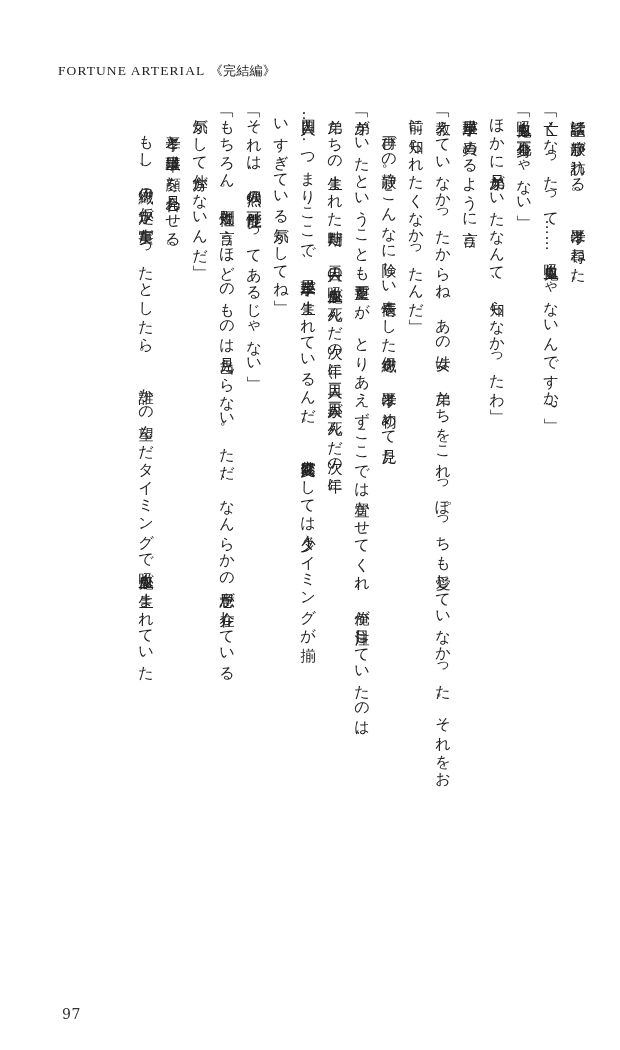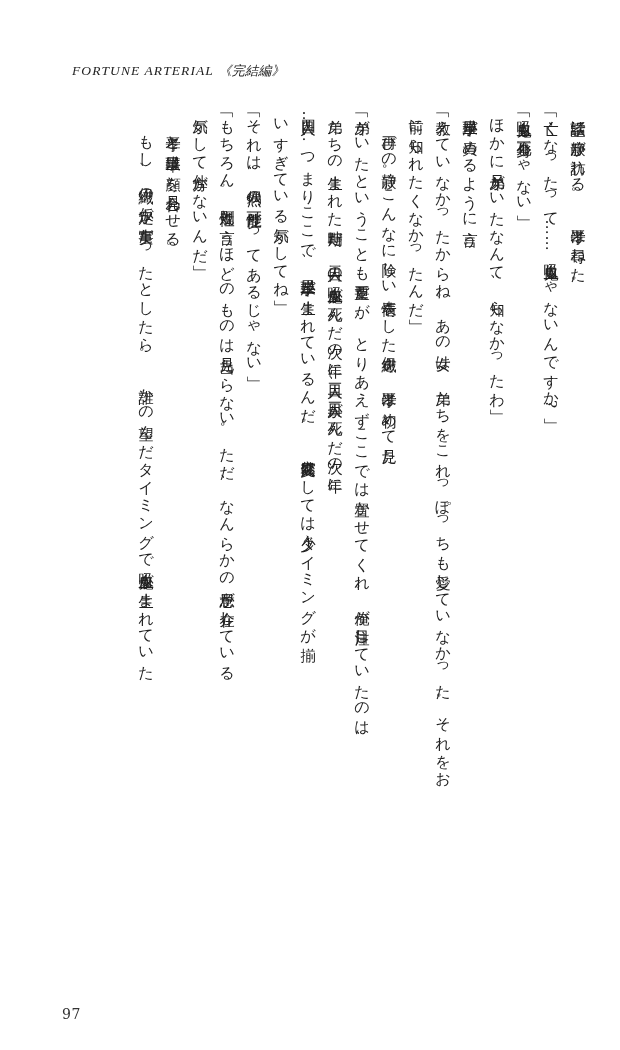--- a/index.html
+++ b/index.html
@@ -16,27 +16,26 @@
     position: relative;
   }
   .page {
     position: absolute;
     inset: 0;
   }
   
   .header {
     position: absolute;
     top: 62px;
-    left: 72px;
+    left: 58px;
     font-family: "Liberation Serif", serif;
     font-size: 13.5px;
     letter-spacing: 0.08em;
     color: #222;
     white-space: nowrap;
-    font-style: italic;
   }
   .header .title {
     font-variant: small-caps;
   }
   .header .subtitle {
     font-family: "DejaVu Serif", serif;
     font-size: 13px;
     letter-spacing: 0.02em;
   }
   

